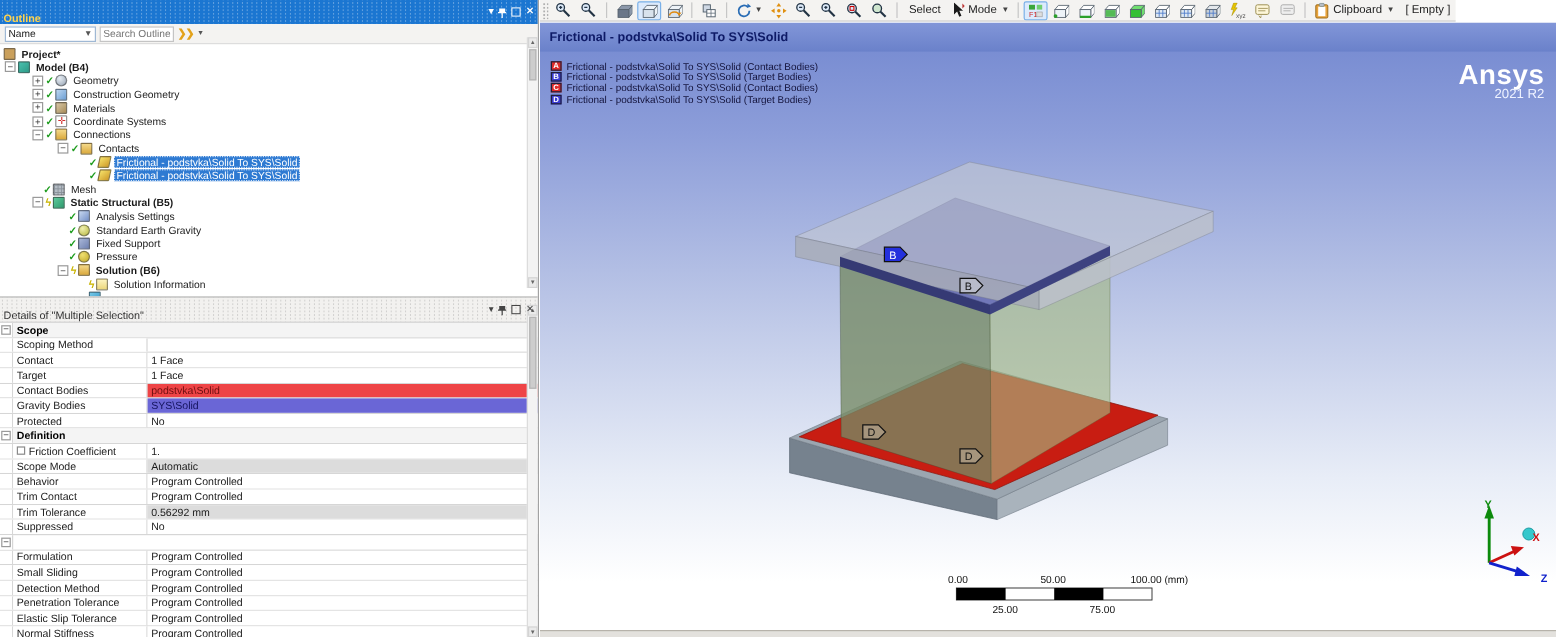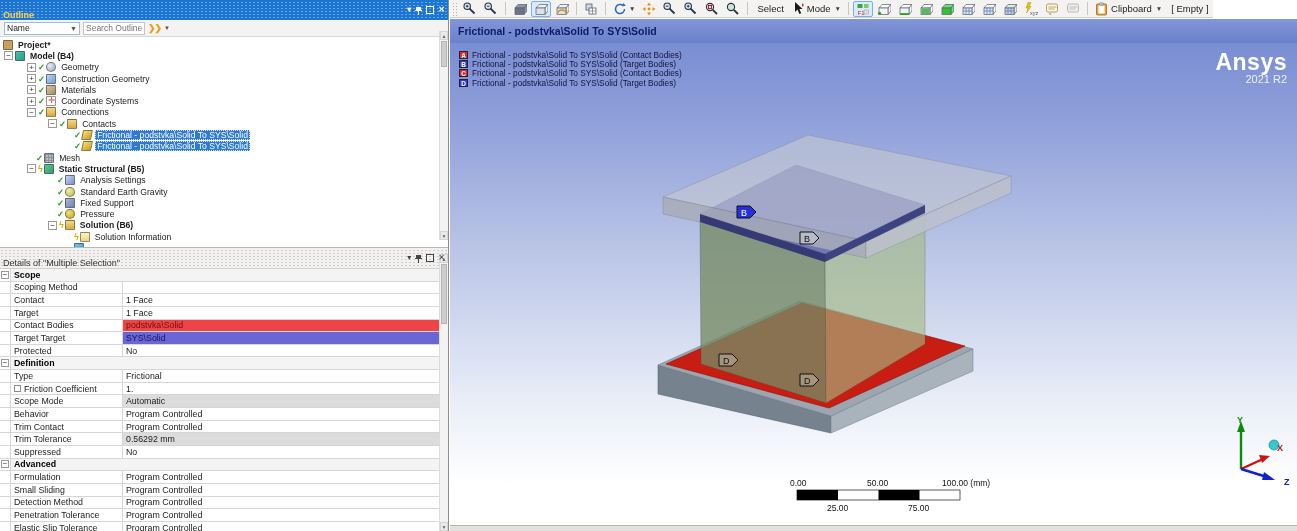--- a/index.html
+++ b/index.html
@@ -278,41 +278,36 @@
       <span class="lbl">Target</span>
       <span class="val">1 Face</span>
         </div>
         <div class="drow">
           <span class="gut"></span>
       <span class="lbl">Contact Bodies</span>
       <span class="val red">podstvka\Solid</span>
         </div>
         <div class="drow">
           <span class="gut"></span>
-      <span class="lbl">Target Target</span>
+      <span class="lbl">Gravity Bodies</span>
       <span class="val blue">SYS\Solid</span>
         </div>
         <div class="drow">
           <span class="gut"></span>
       <span class="lbl">Protected</span>
       <span class="val">No</span>
         </div>
         <div class="drow cat">
           <span class="gut">
             <span class="minus">−</span>
           </span>
       <span class="cathead">Definition</span>
         </div>
         <div class="drow">
           <span class="gut"></span>
-      <span class="lbl">Type</span>
-      <span class="val">Frictional</span>
-        </div>
-        <div class="drow">
-          <span class="gut"></span>
       <span class="lbl"><span class="cbx"></span>Friction Coefficient</span>
       <span class="val">1.</span>
         </div>
         <div class="drow">
           <span class="gut"></span>
       <span class="lbl">Scope Mode</span>
       <span class="val gray">Automatic</span>
         </div>
         <div class="drow">
           <span class="gut"></span>
@@ -331,21 +326,20 @@
         </div>
         <div class="drow">
           <span class="gut"></span>
       <span class="lbl">Suppressed</span>
       <span class="val">No</span>
         </div>
         <div class="drow cat">
           <span class="gut">
             <span class="minus">−</span>
           </span>
-      <span class="cathead">Advanced</span>
         </div>
         <div class="drow">
           <span class="gut"></span>
       <span class="lbl">Formulation</span>
       <span class="val">Program Controlled</span>
         </div>
         <div class="drow">
           <span class="gut"></span>
       <span class="lbl">Small Sliding</span>
       <span class="val">Program Controlled</span>

